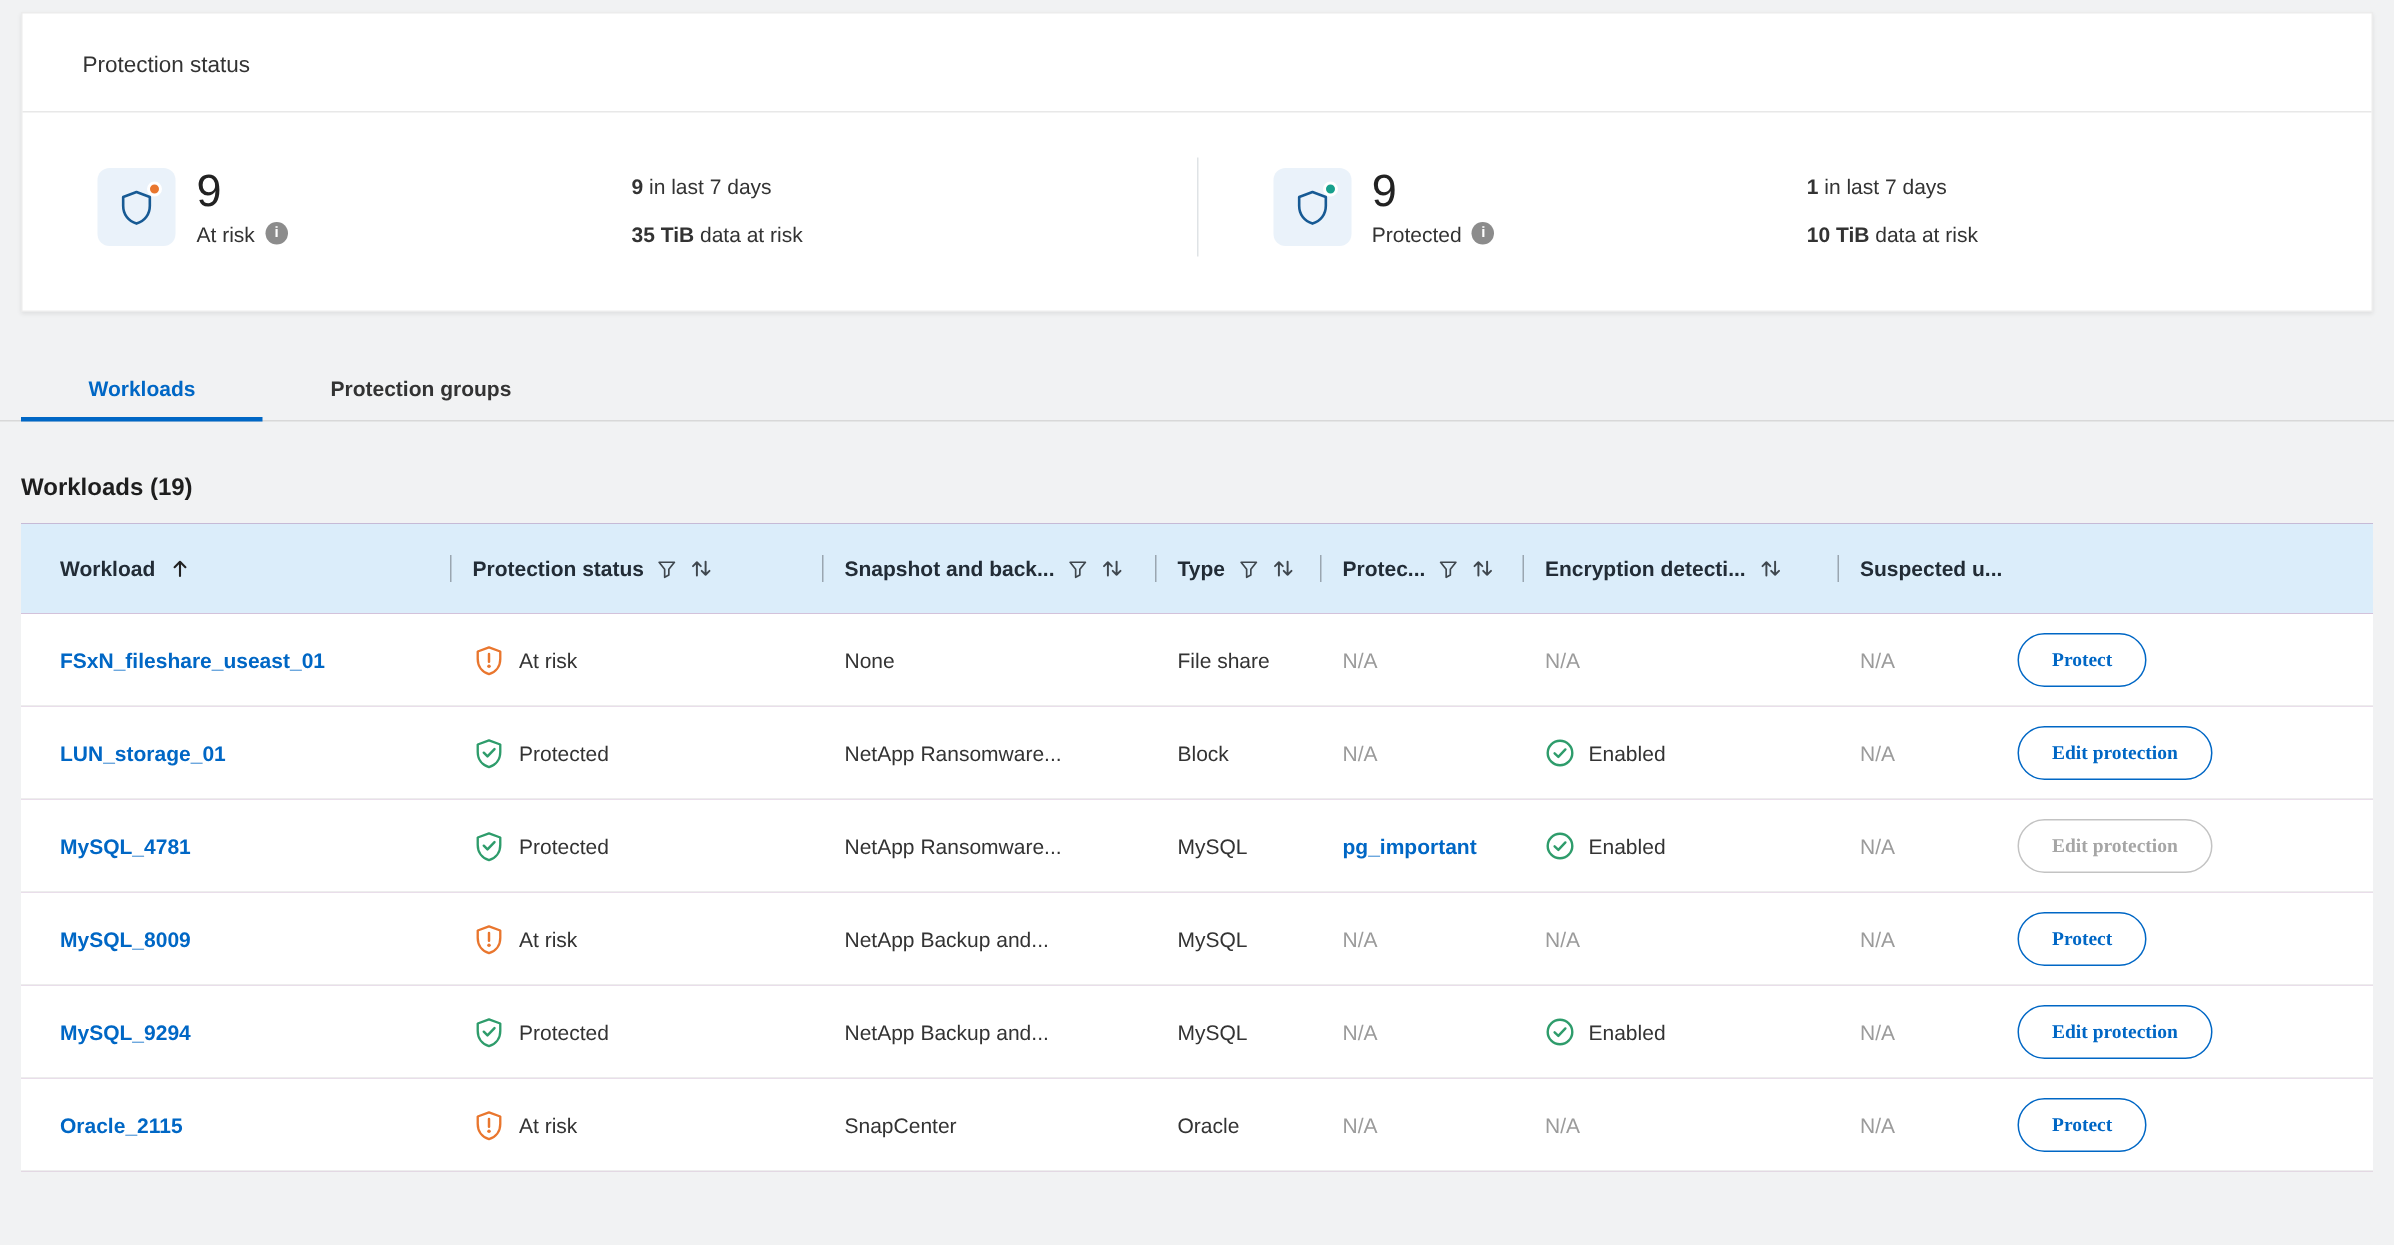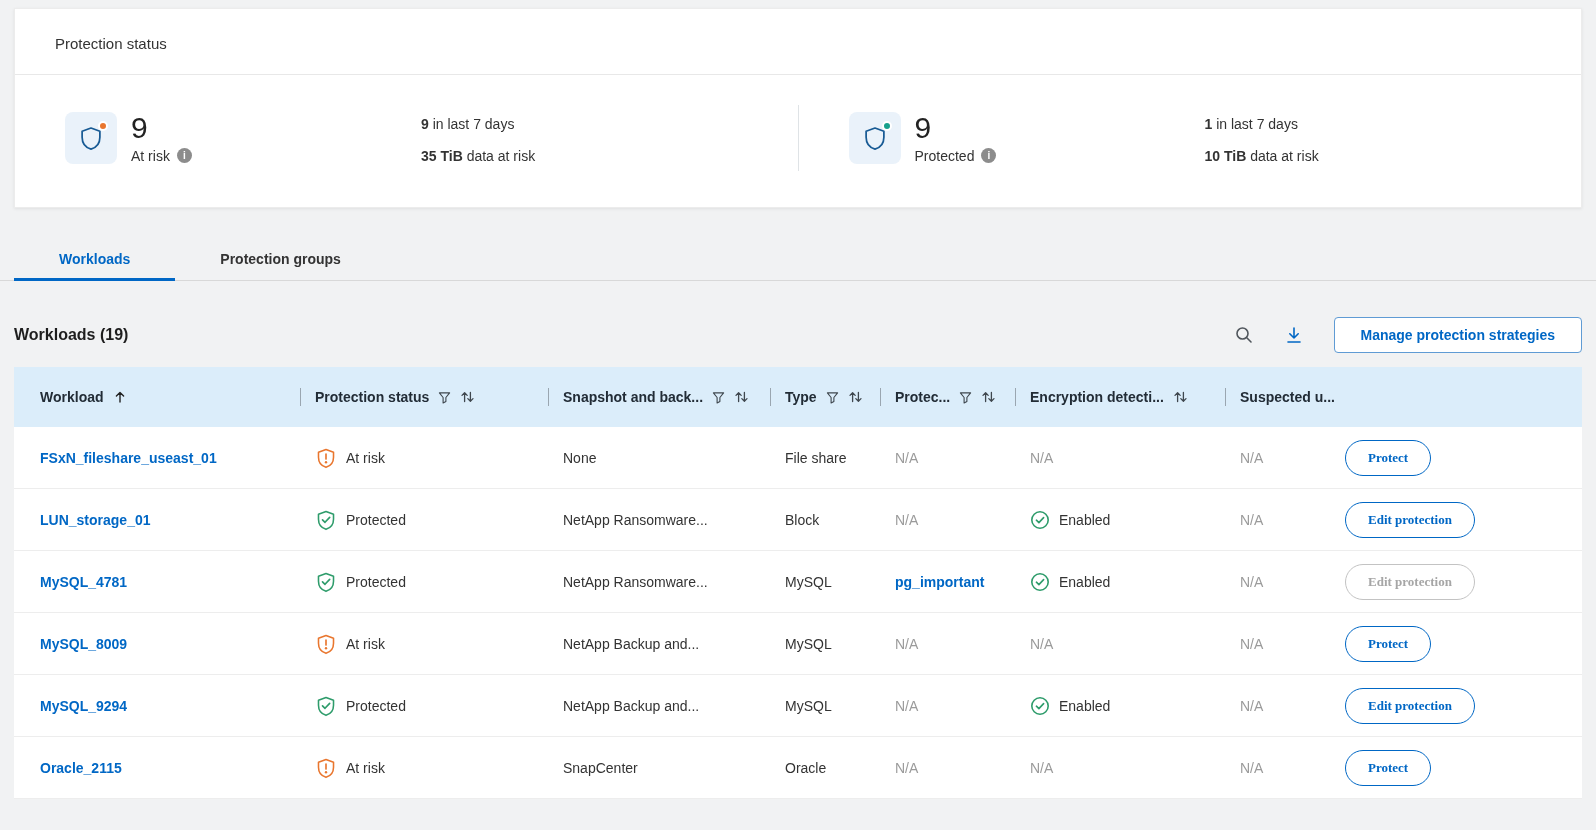--- a/index.html
+++ b/index.html
@@ -173,35 +173,20 @@
     </div>
   </section>
 
   <div class="tabs">
     <div class="tab active">Workloads</div>
     <div class="tab">Protection groups</div>
   </div>
 
   <div class="toolbar">
     <div class="toolbar-title">Workloads (19)</div>
-    <div class="toolbar-right">
-      <span class="tool-icon">
-        <svg width="20" height="20" viewBox="0 0 20 20">
-            <circle cx="8.5" cy="8.5" r="5.5" fill="none" stroke="#50565c" stroke-width="1.6"></circle>
-            <line x1="12.8" y1="12.8" x2="17" y2="17" stroke="#50565c" stroke-width="1.6" stroke-linecap="round"></line>
-          </svg>
-      </span>
-      <span class="tool-icon">
-        <svg width="20" height="20" viewBox="0 0 20 20">
-            <path d="M10 3 V13 M10 13 L5.8 8.8 M10 13 L14.2 8.8" stroke="#0067C5" stroke-width="1.6" fill="none" stroke-linecap="round" stroke-linejoin="round"></path>
-            <line x1="4" y1="17" x2="16" y2="17" stroke="#0067C5" stroke-width="1.6" stroke-linecap="round"></line>
-          </svg>
-      </span>
-      <button class="manage-btn">Manage protection strategies</button>
-    </div>
   </div>
 
   <div class="table">
     <div class="thead">
         <div class="th col-workload">
           <span class="th-label">Workload</span>
           <span class="hicon">
             <svg width="14" height="14" viewBox="0 0 14 14">
               <path d="M7 12 V2.5 M7 2.5 L3.4 6.1 M7 2.5 L10.6 6.1" stroke="#222" stroke-width="1.4" fill="none" stroke-linecap="round" stroke-linejoin="round"></path>
             </svg>

